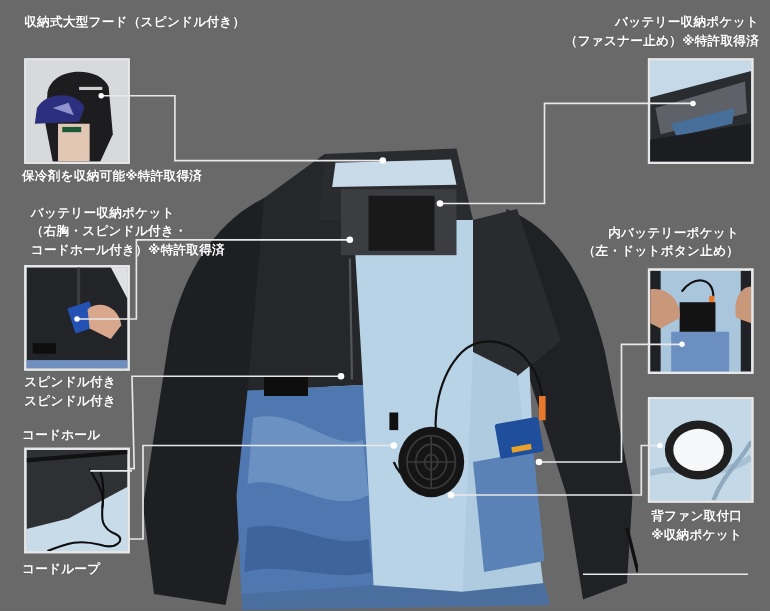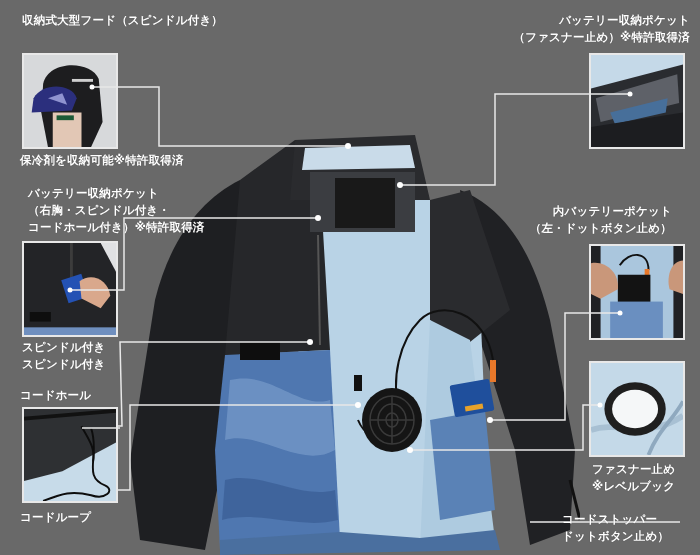--- a/index.html
+++ b/index.html
@@ -234,22 +234,18 @@
     <span>バッテリー収納ポケット</span>
     <span>（ファスナー止め）※特許取得済</span>
   </div>
 
   <div class="label right" style="right:28px; top:203px;text-align:right;">
     <span>内バッテリーポケット</span>
     <span>（左・ドットボタン止め）</span>
   </div>
 
   <div class="label" style="left:592px; top:461px;">
-    <span>ファスナー止め</span>
-    <span>※レベルブック</span>
-  </div>
-
-  <div class="label" style="left:562px; top:511px;">
-    <span>コードストッパー</span>
-    <span>ドットボタン止め）</span>
-  </div>
+    <span>背ファン取付口</span>
+    <span>※収納ポケット</span>
+  </div>
+
 
 </div>
 
 </body></html>

